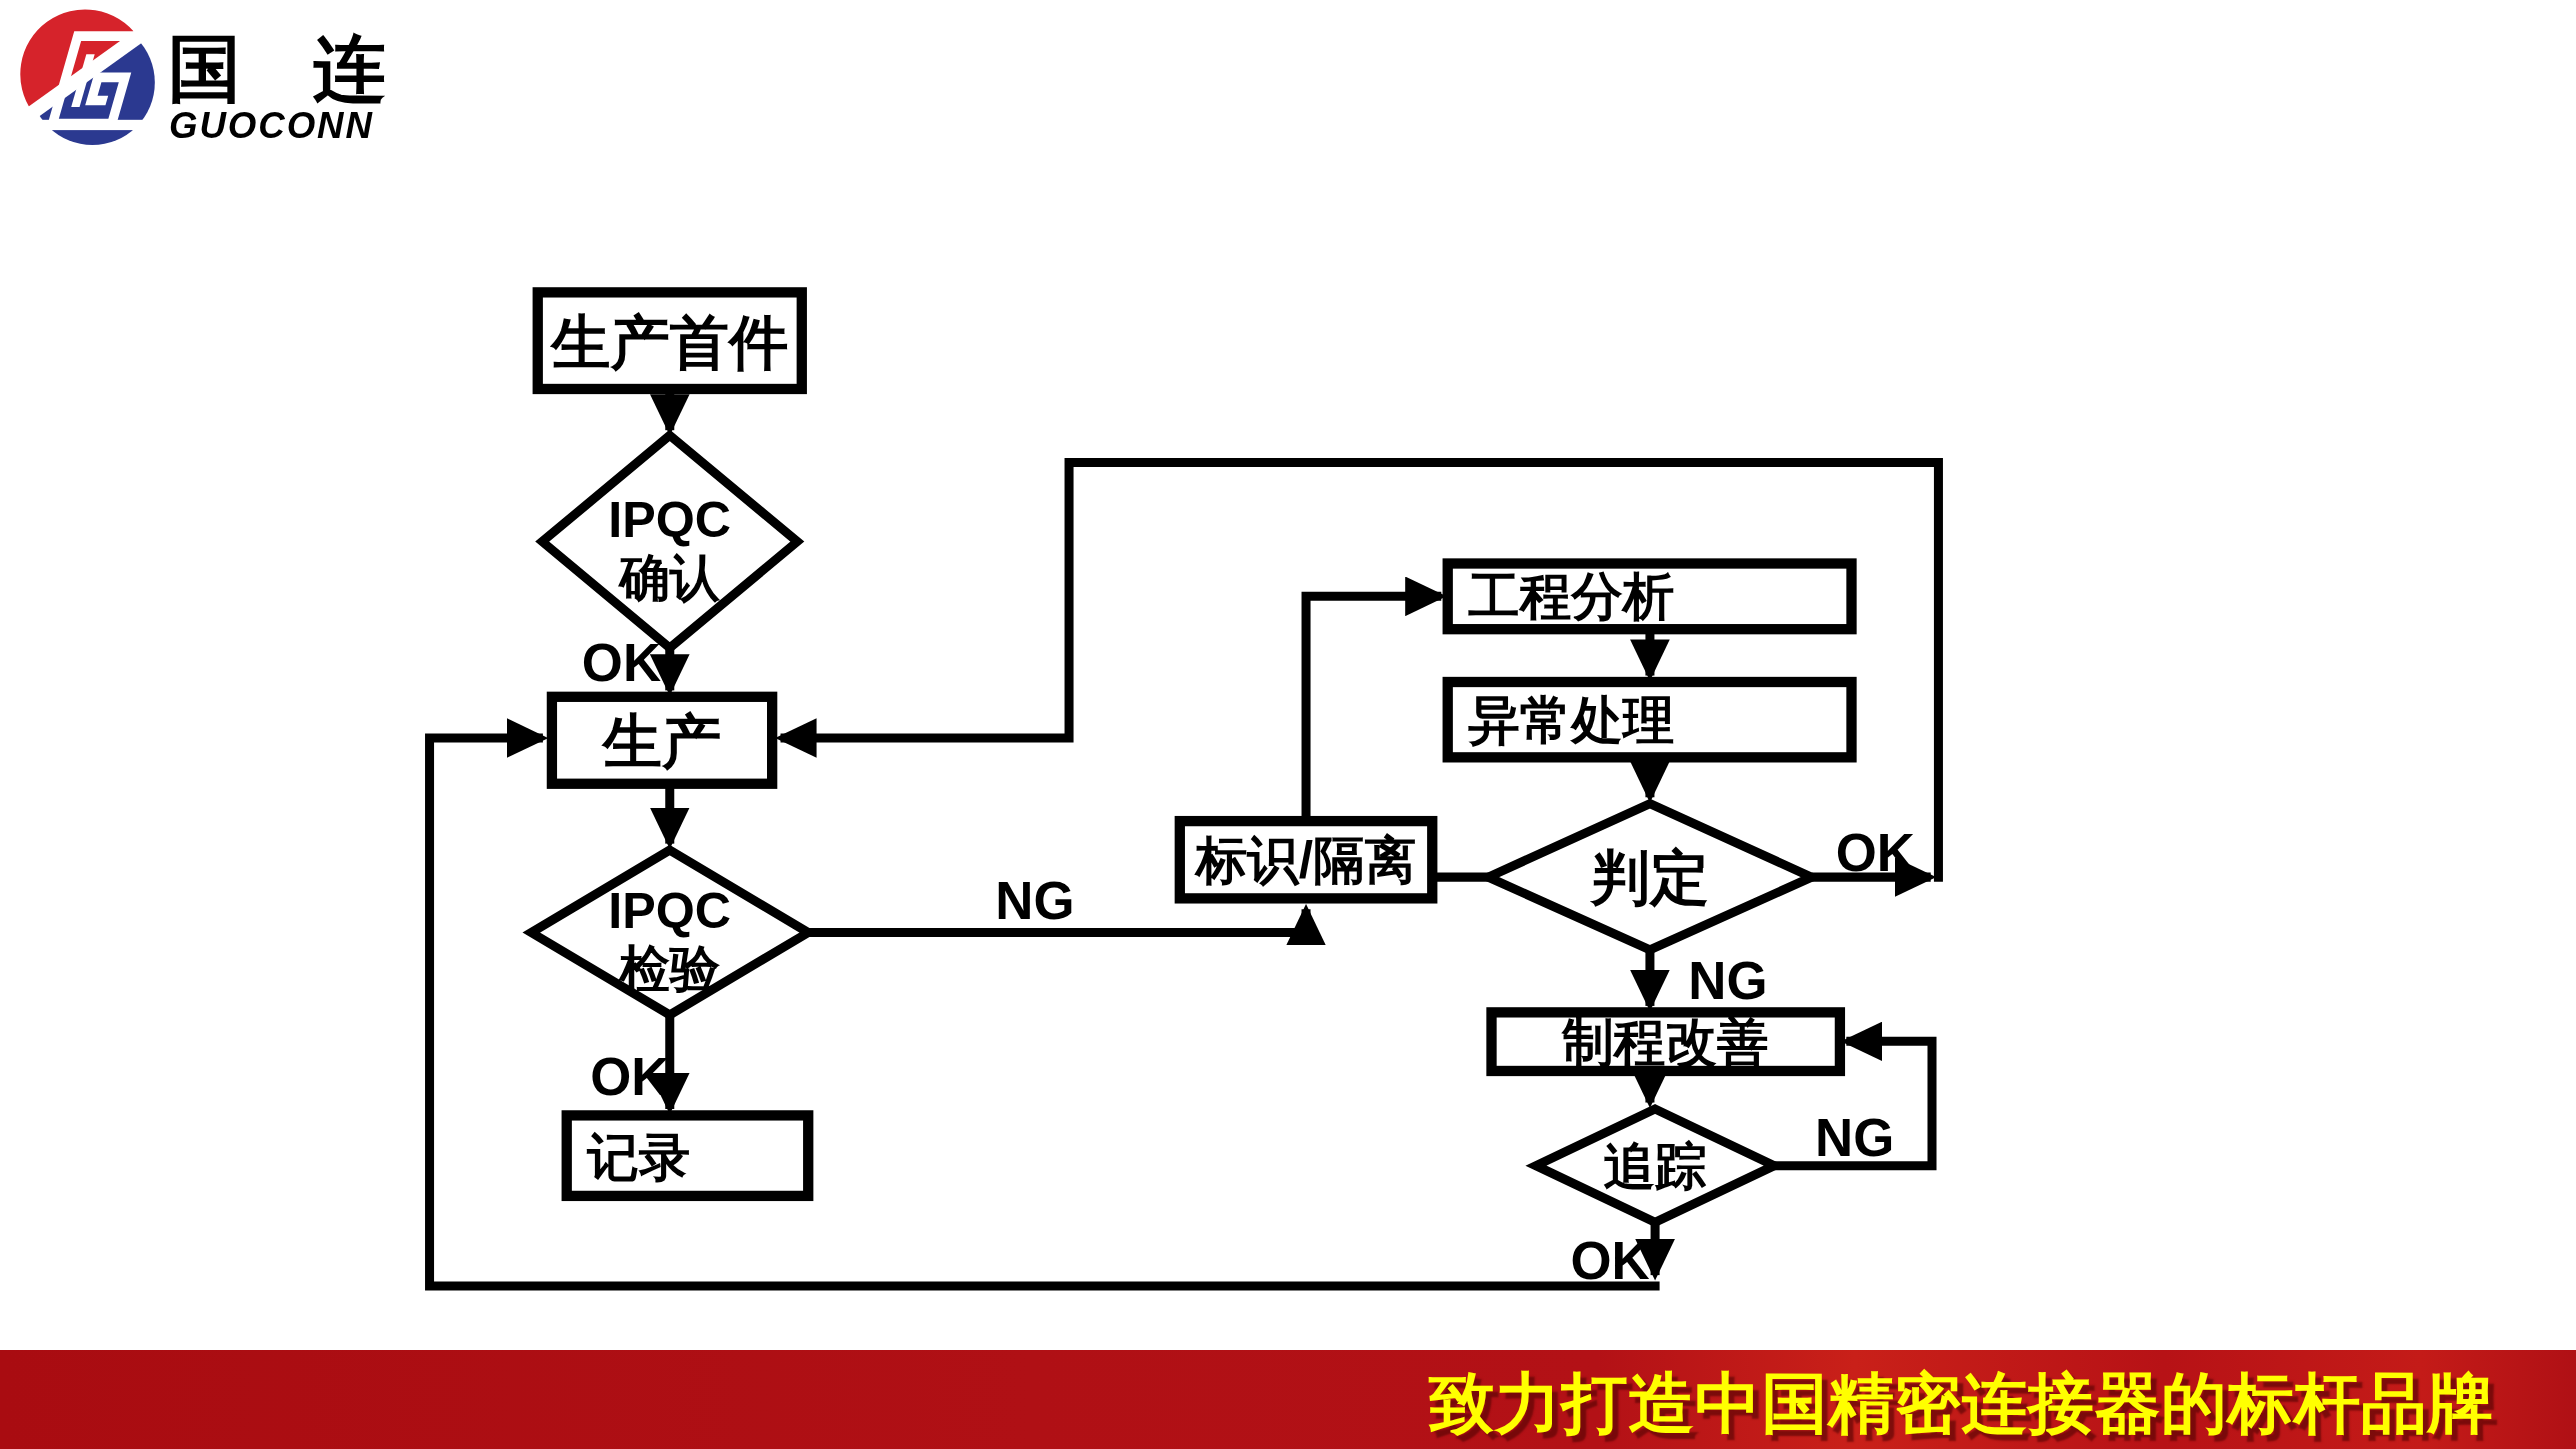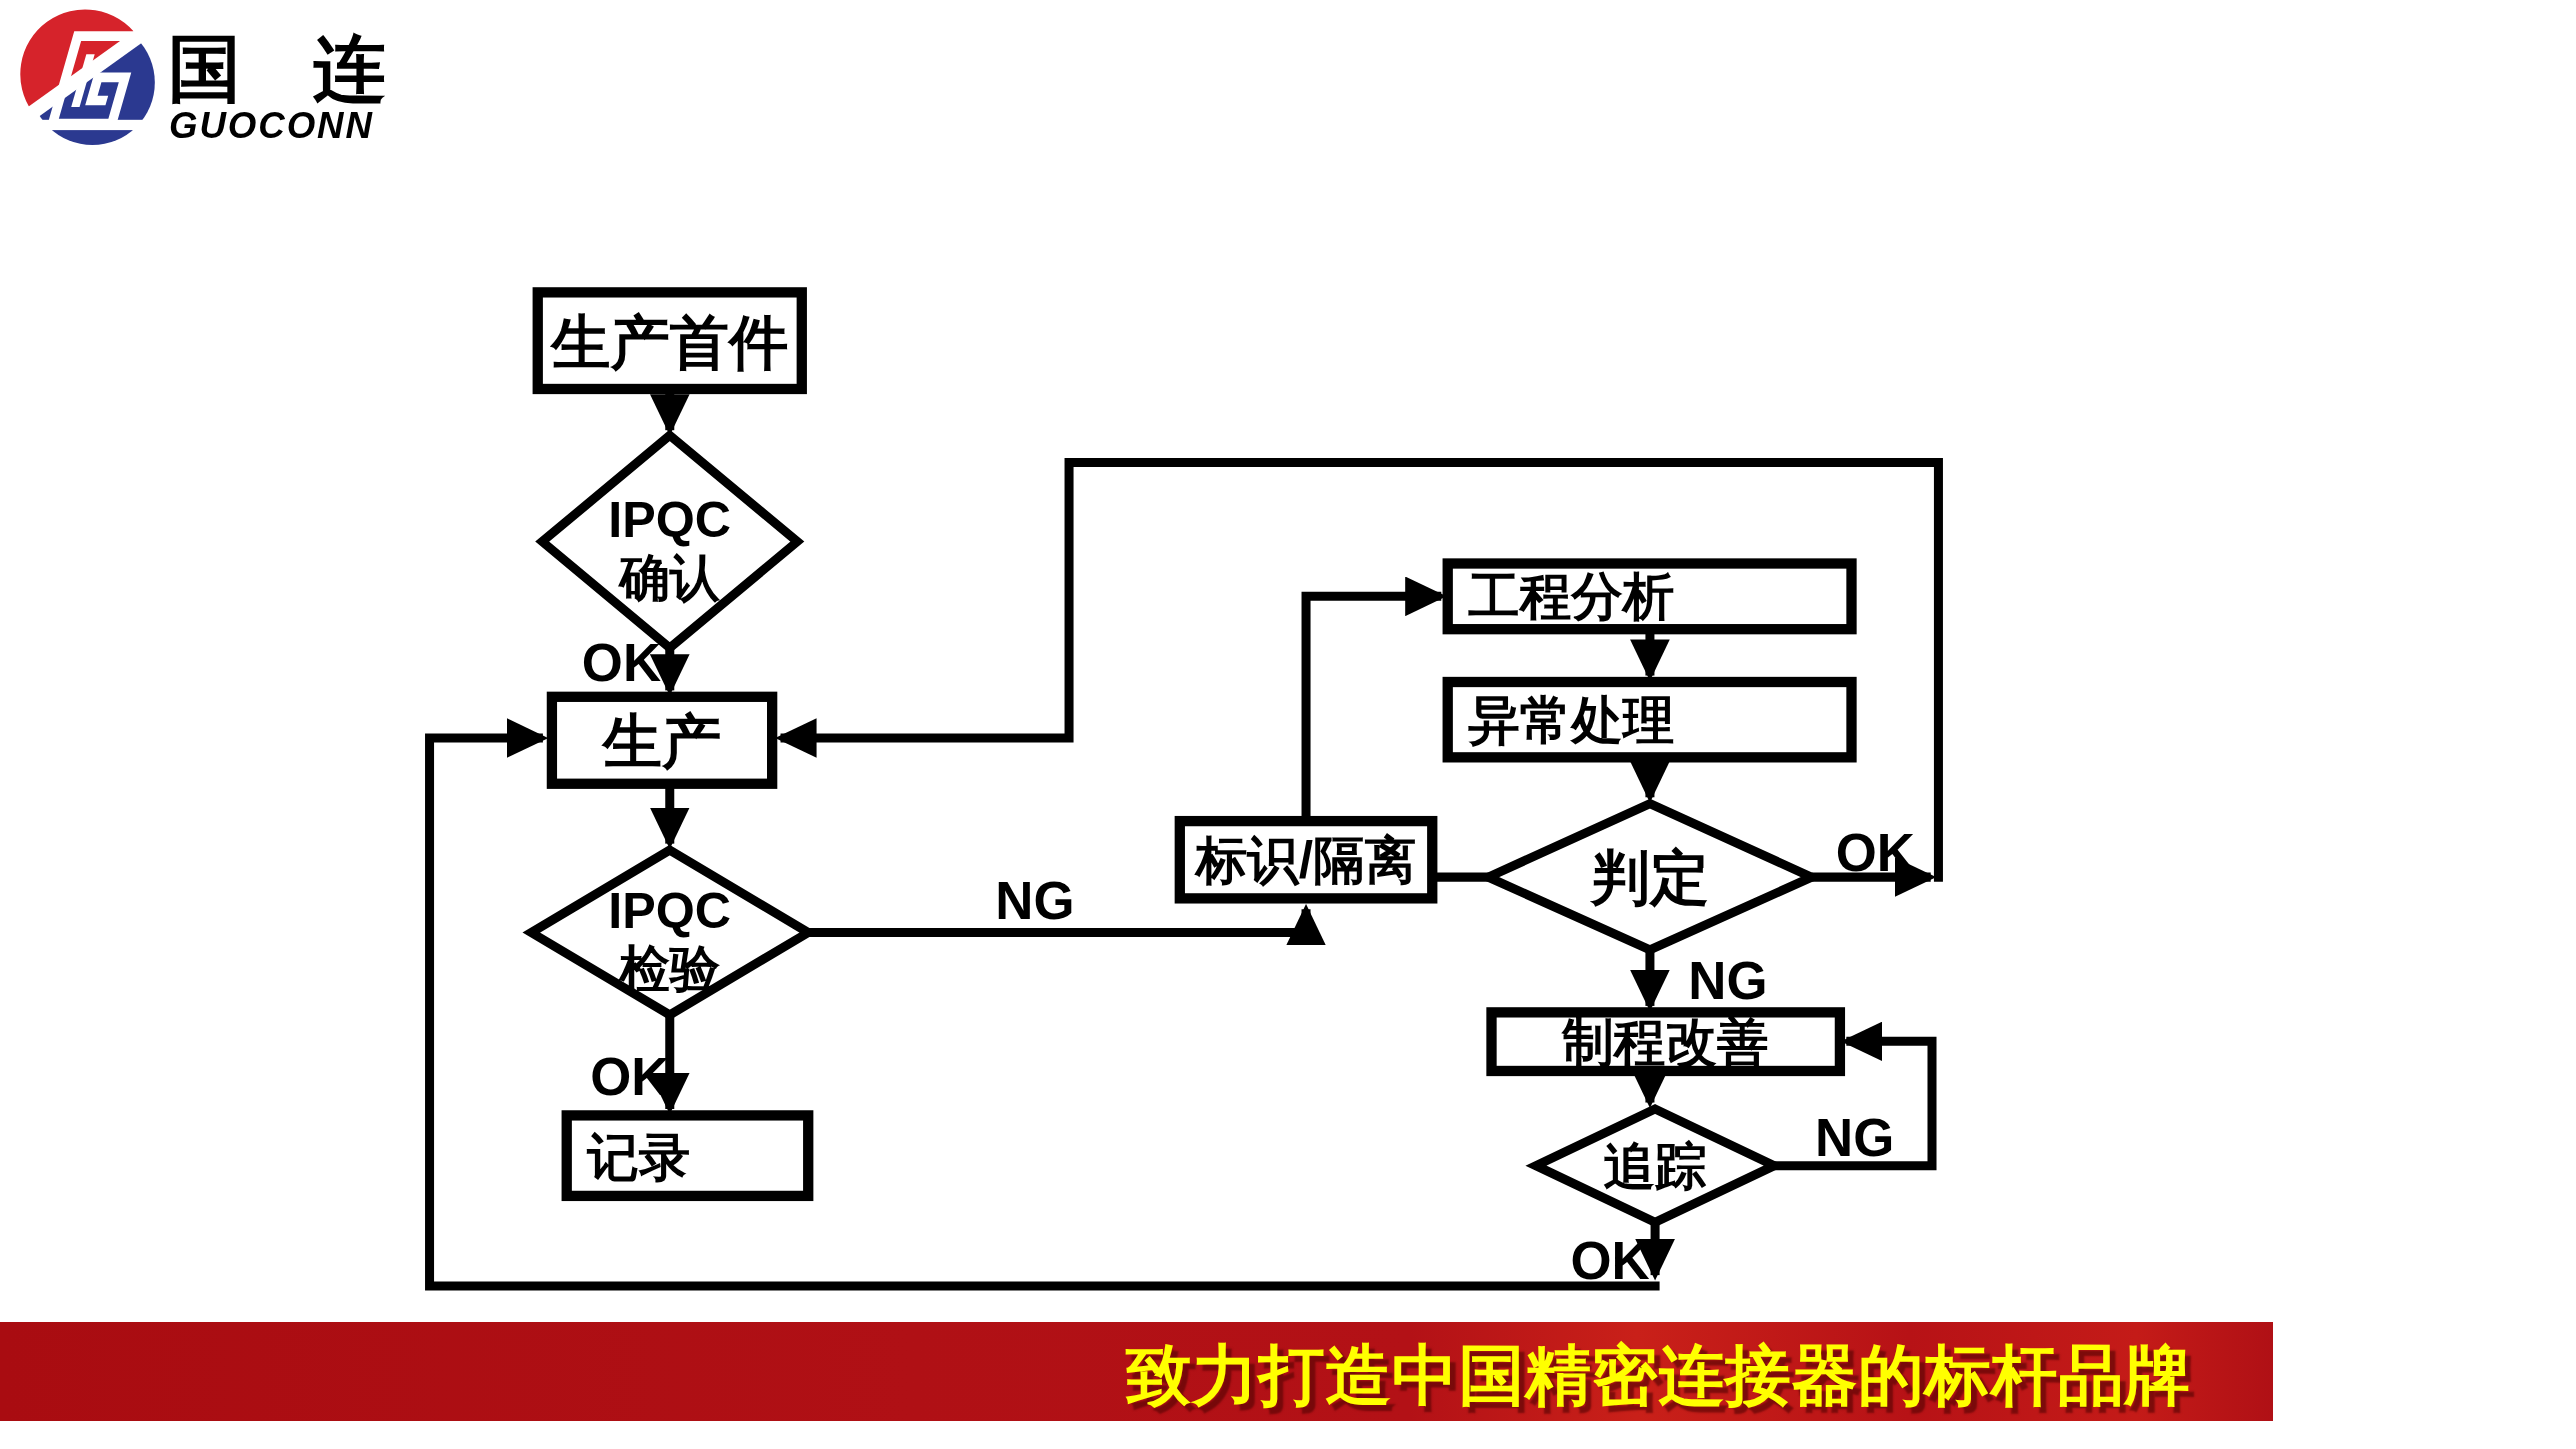--- a/index.html
+++ b/index.html
@@ -10,21 +10,21 @@
   #flow{position:absolute;left:0;top:0;}
   svg text{font-family:"Liberation Sans",sans-serif;font-weight:bold;fill:#000;}
   .edge{stroke:#000;stroke-width:14;fill:none;}
   .node-rect{fill:#fff;stroke:#000;stroke-width:16;}
   .node-diamond{fill:#fff;stroke:#000;stroke-width:14;}
   .node-label{font-size:80px;}
   .node-label-lg{font-size:92px;}
   .dec-label{font-size:78px;}
   .flow-tag{font-size:82px;font-weight:bold;}
   #banner{
-    position:absolute;left:0;top:1322px;width:2273px;height:99px;
+    position:absolute;left:0;top:1350px;width:2576px;height:99px;
     background:linear-gradient(90deg,#a90c11 0%,#b01015 40%,#b31116 62%,#c92019 72%,#b71216 84%,#c41b18 94%,#b01015 100%);
   }
   #banner .banner-text{
     position:absolute;right:82px;bottom:9px;
     font-size:66px;font-weight:900;line-height:1.1;
     letter-spacing:0.6px;white-space:nowrap;
     text-shadow:5.8px 5.8px 1.9px rgba(88,4,4,0.65);
   }
   #logo{position:absolute;left:11.6px;top:5.2px;}
   #logo .cn{font-size:114px;font-weight:900;letter-spacing:40px;}

